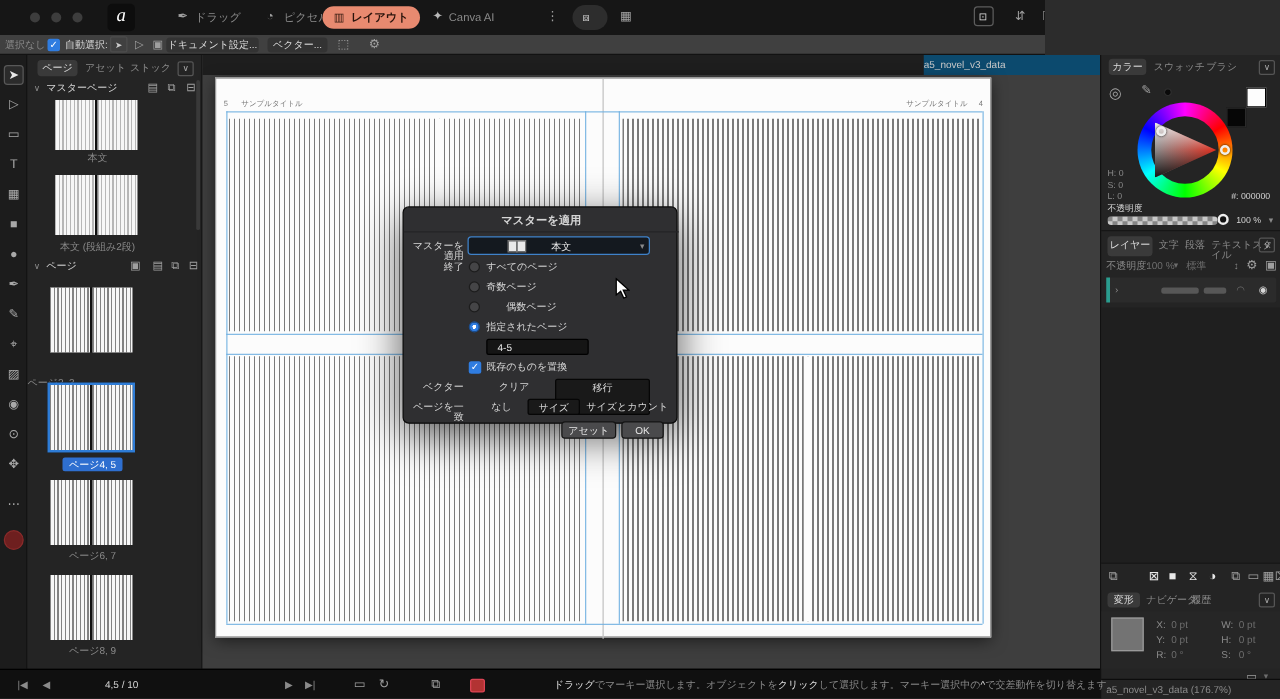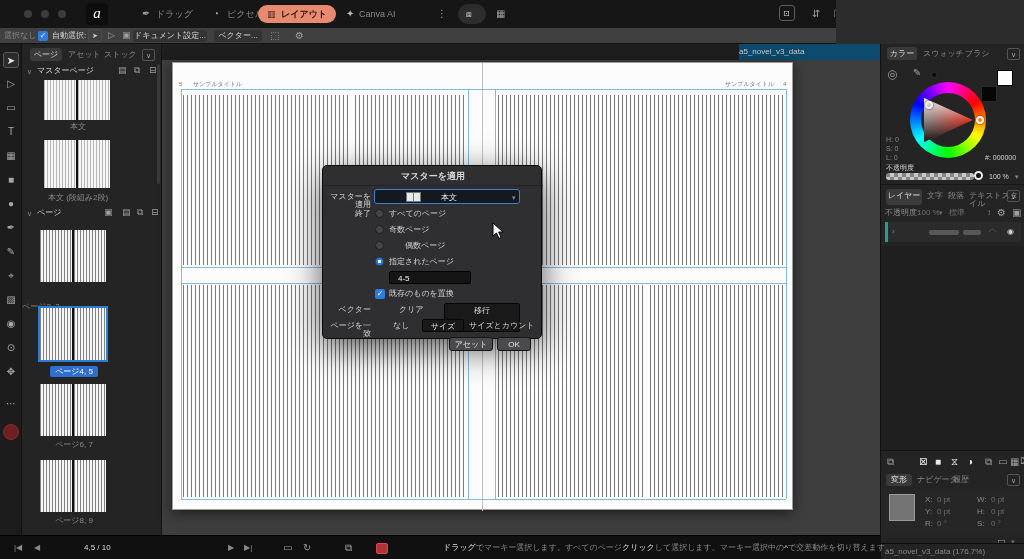--- a/index.html
+++ b/index.html
@@ -330,17 +330,17 @@
     <span class="ab t8 dim" style="left:14px;top:8px">|◀</span>
     <span class="ab t8 dim" style="left:34px;top:8px">◀</span>
     <span class="ab t8" style="left:84px;top:8px;color:#d6d6d6">4,5 / 10</span>
     <span class="ab t8 dim" style="left:228px;top:8px">▶</span>
     <span class="ab t8 dim" style="left:244px;top:8px">▶|</span>
     <span class="ab ic" style="left:283px;top:7px">▭</span>
     <span class="ab ic" style="left:303px;top:7px">↻</span>
     <span class="ab ic" style="left:345px;top:7px">⧉</span>
     <div class="ab" style="left:376px;top:7px;width:12px;height:11px;background:#b23333;border:1px solid #d45;border-radius:2px"></div>
     <div class="ab t8" style="left:443px;top:8px;color:#8a8a8a;white-space:nowrap">
-      <span class="hintb">ドラッグ</span><span>でマーキー選択します。すべてのページ</span><span class="hintb">クリック</span><span>して選択します。マーキー選択中の</span><span class="hintb">^</span><span>で交差動作を切り替えます。</span>
+      <span class="hintb">ドラッグ</span><span>でマーキー選択します。オブジェクトを</span><span class="hintb">クリック</span><span>して選択します。マーキー選択中の</span><span class="hintb">^</span><span>で交差動作を切り替えます。</span>
     </div>
   </div>
 
 </div>
 
 </body></html>

